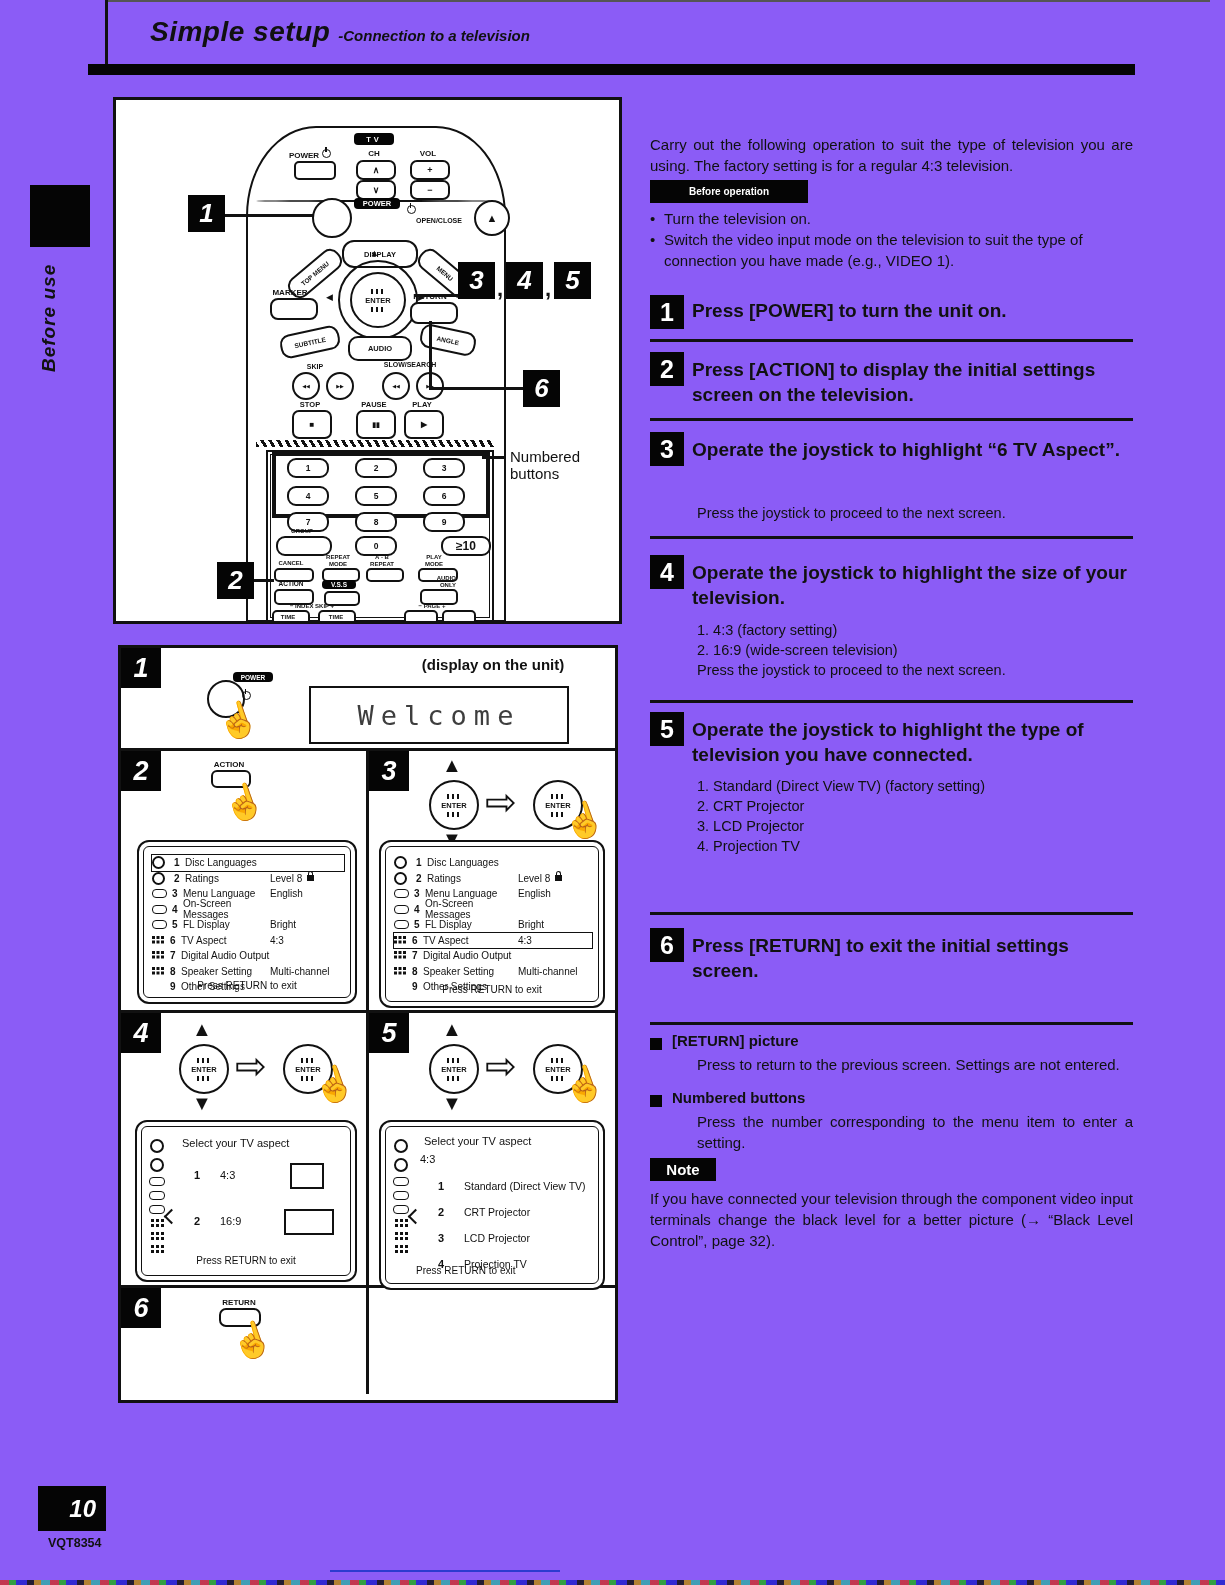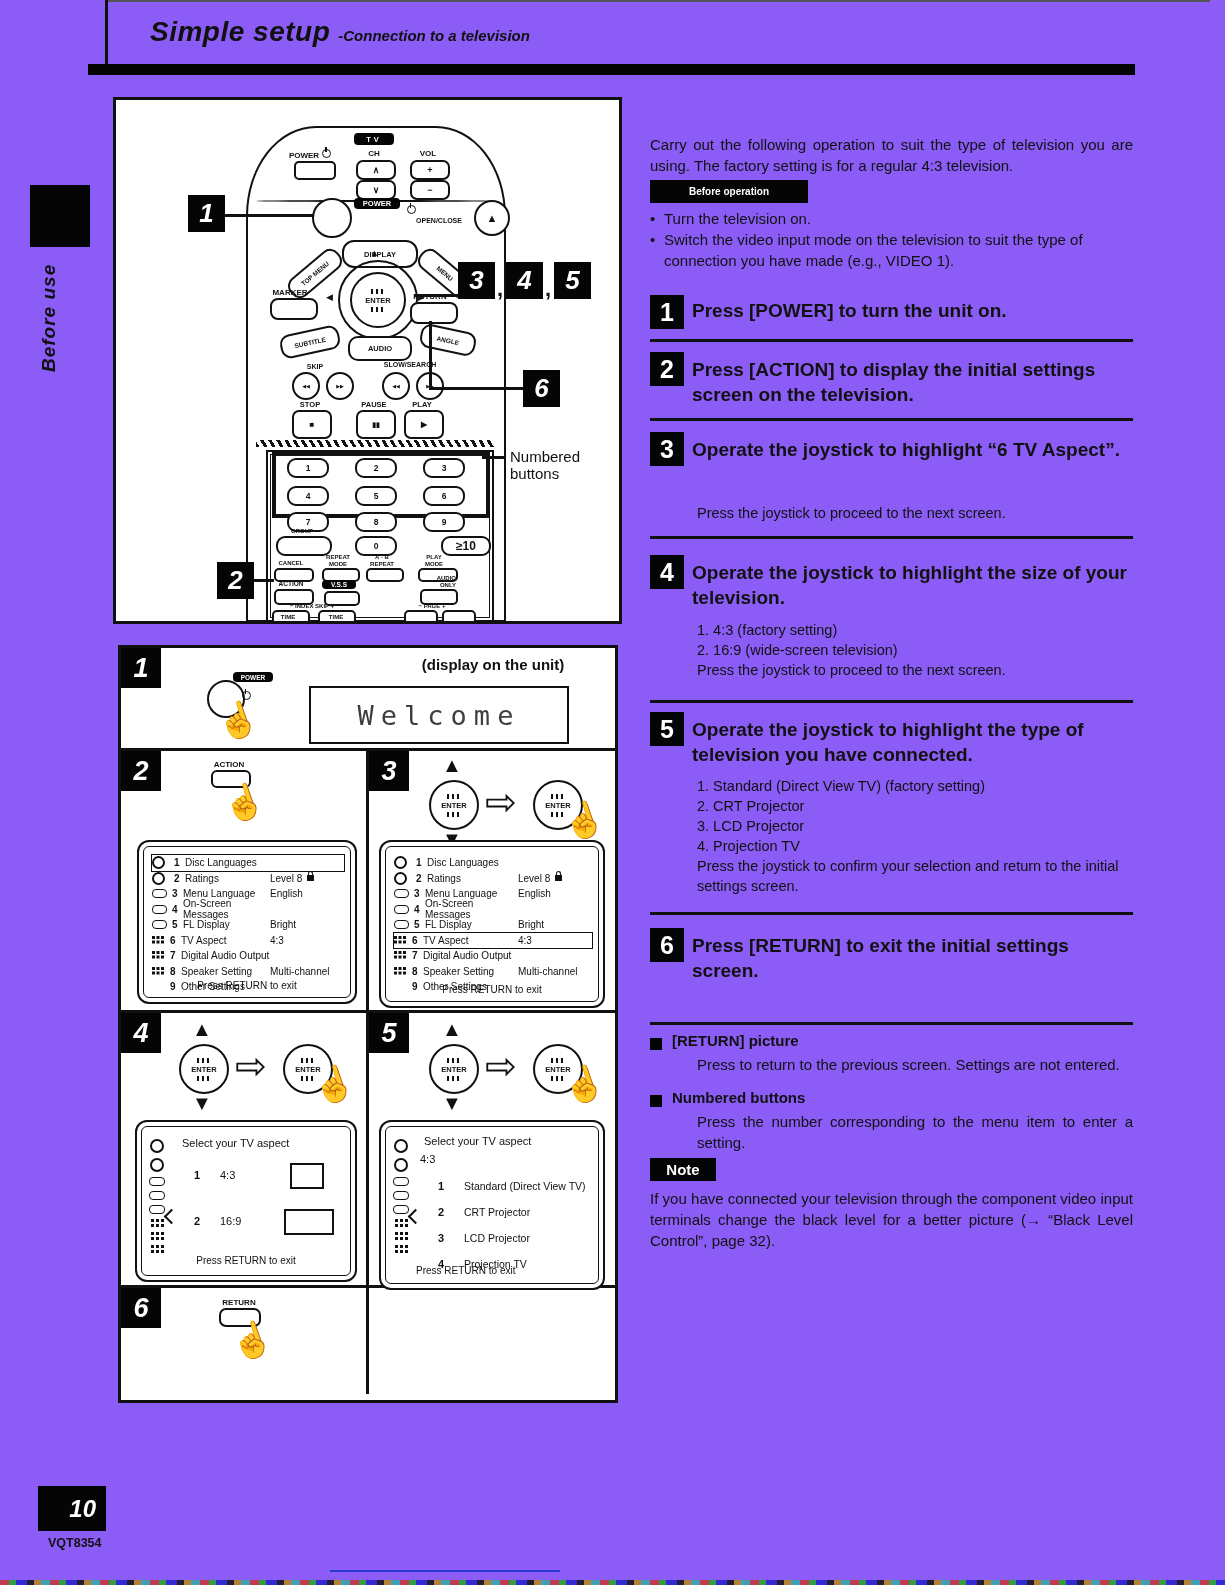--- a/index.html
+++ b/index.html
@@ -689,21 +689,20 @@
   <div class="stepsq" style="left:650px;top:712px;">
       <span>5</span>
     </div>
   <div class="stephead" style="top:717px;">Operate the joystick to highlight the type of television you have connected.</div>
   <div class="stepbody" style="top:776px;">
 
   <div>1.  Standard (Direct View TV) (factory setting)</div>
       <div>2.  CRT Projector</div>
       <div>3.  LCD Projector</div>
       <div>4.  Projection TV</div>
-      <div>Press the joystick to confirm your selection and return to the initial settings screen.</div>
     </div>
   <div class="rule" style="left:650px;top:912px;width:483px;height:3px;"></div>
 
   <div class="stepsq" style="left:650px;top:928px;">
       <span>6</span>
     </div>
   <div class="stephead" style="top:933px;">Press [RETURN] to exit the initial settings screen.</div>
   <div class="rule" style="left:650px;top:1022px;width:483px;height:3px;"></div>
 
   <div class="notesq" style="left:650px;top:1038px;"></div>

